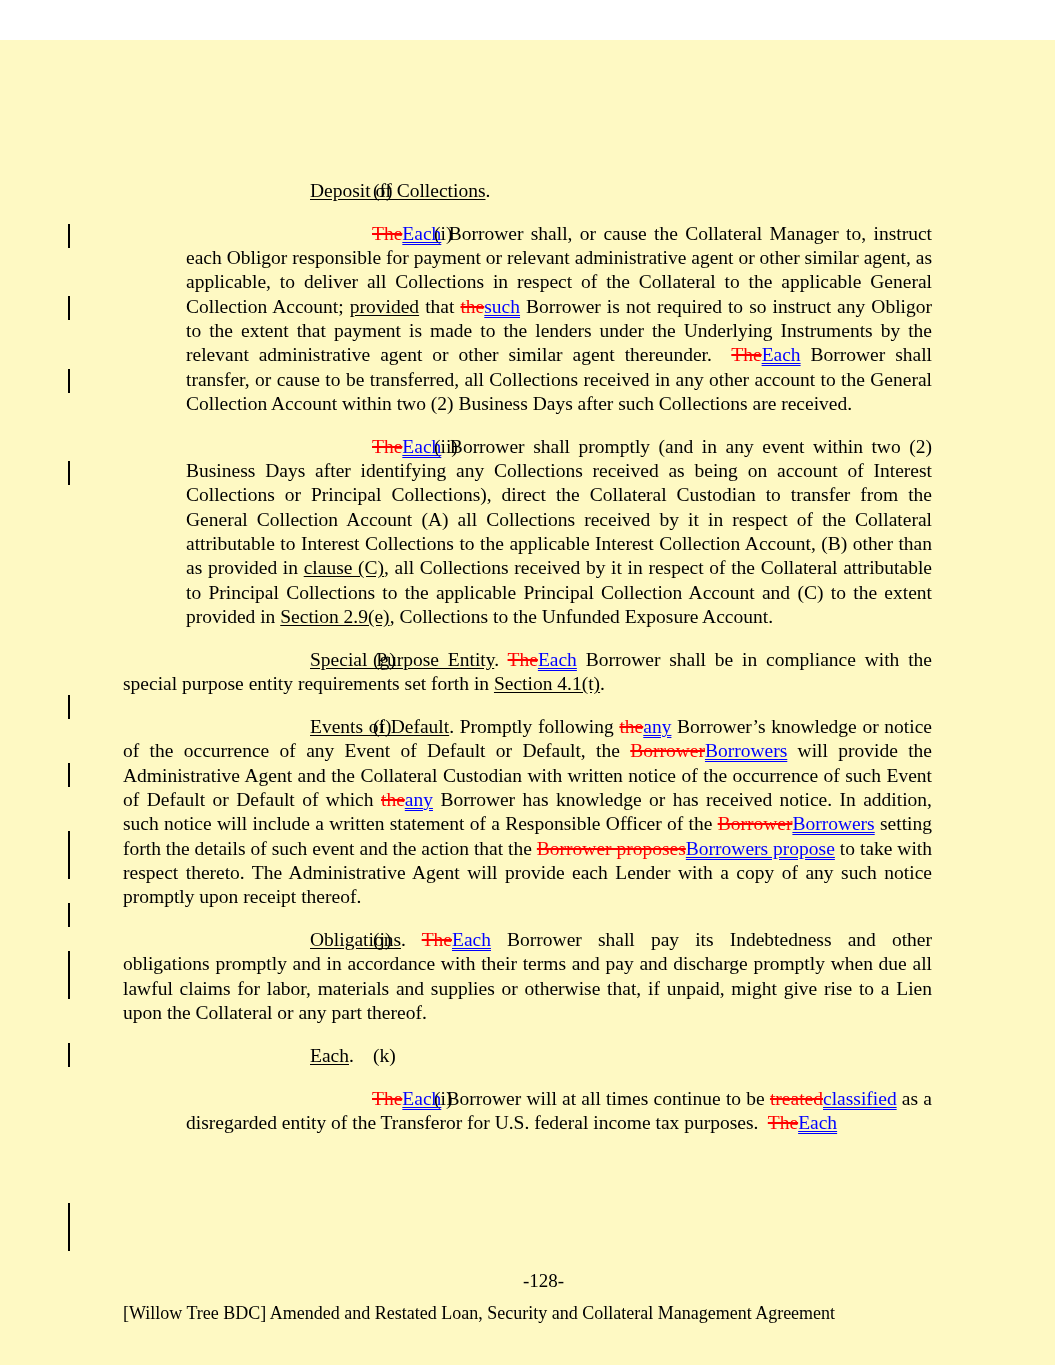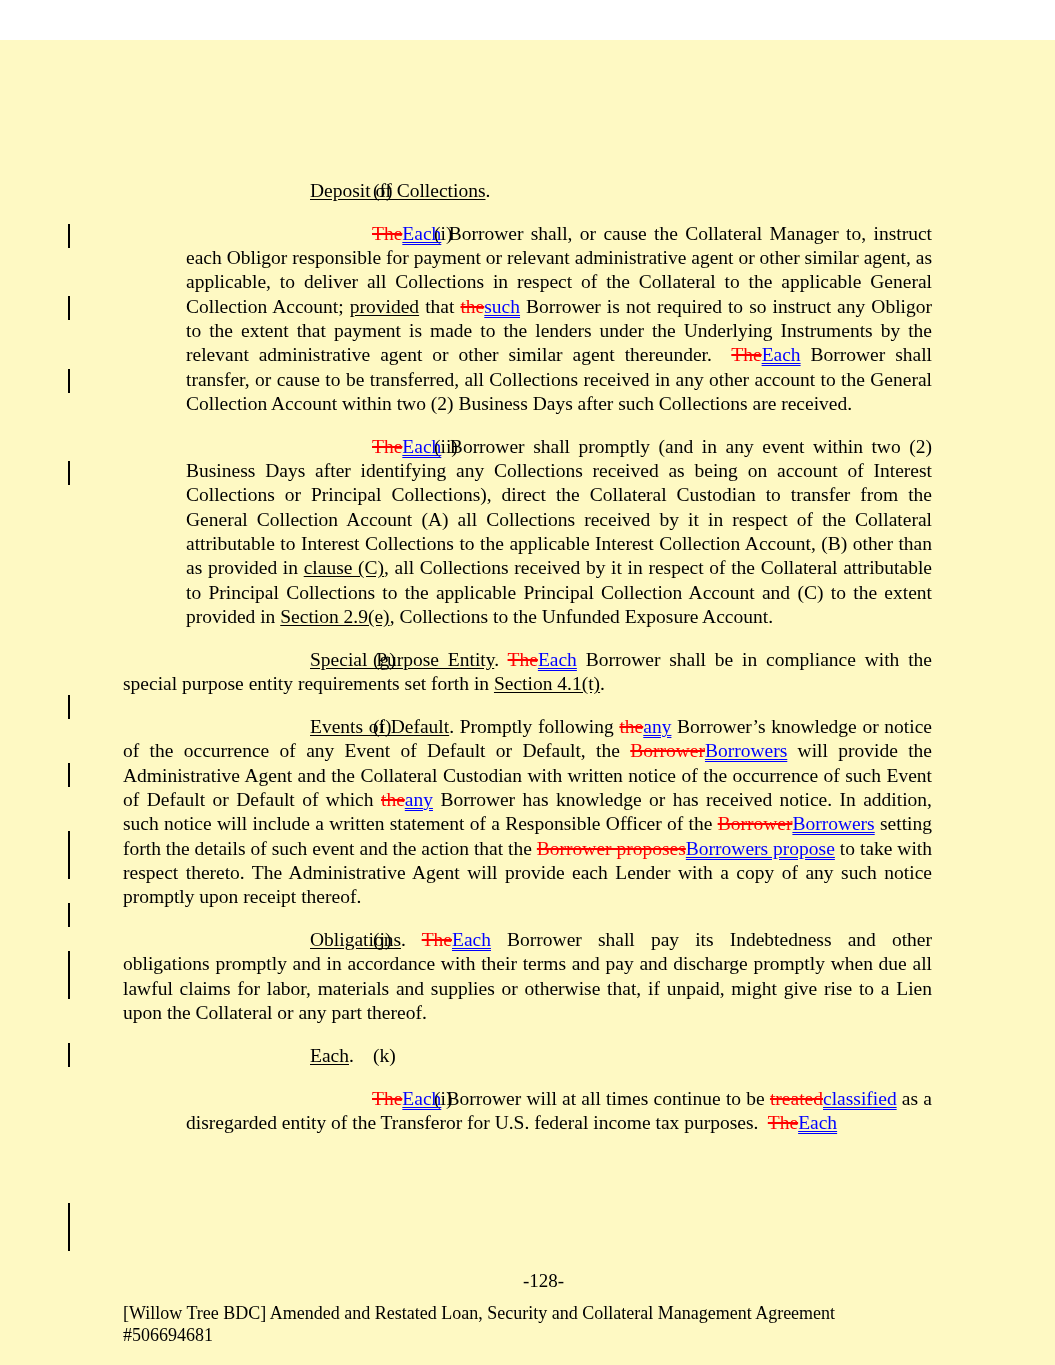--- a/index.html
+++ b/index.html
@@ -91,21 +91,20 @@
       <p class="para lvl2"><span class="label">(ii)</span><span class="run-d">The</span><span class="run-i">Each</span><span class="run-n"> Borrower shall promptly (and in any event within two (2) Business Days after identifying any Collections received as being on account of Interest Collections or Principal Collections), direct the Collateral Custodian to transfer from the General Collection Account (A) all Collections received by it in respect of the Collateral attributable to Interest Collections to the applicable Interest Collection Account, (B) other than as provided in </span><span class="run-u">clause (C)</span><span class="run-n">, all Collections received by it in respect of the Collateral attributable to Principal Collections to the applicable Principal Collection Account and (C) to the extent provided in </span><span class="run-u">Section 2.9(e)</span><span class="run-n">, Collections to the Unfunded Exposure Account.</span></p>
       <p class="para lvl1"><span class="label">(g)</span><span class="run-u">Special Purpose Entity</span><span class="run-n">. </span><span class="run-d">The</span><span class="run-i">Each</span><span class="run-n"> Borrower shall be in compliance with the special purpose entity requirements set forth in </span><span class="run-u">Section 4.1(t)</span><span class="run-n">.</span></p>
       <p class="para lvl1"><span class="label">(i)</span><span class="run-u">Events of Default</span><span class="run-n">. Promptly following </span><span class="run-d">the</span><span class="run-i">any</span><span class="run-n"> Borrower’s knowledge or notice of the occurrence of any Event of Default or Default, the </span><span class="run-d">Borrower</span><span class="run-i">Borrowers</span><span class="run-n"> will provide the Administrative Agent and the Collateral Custodian with written notice of the occurrence of such Event of Default or Default of which </span><span class="run-d">the</span><span class="run-i">any</span><span class="run-n"> Borrower has knowledge or has received notice. In addition, such notice will include a written statement of a Responsible Officer of the </span><span class="run-d">Borrower</span><span class="run-i">Borrowers</span><span class="run-n"> setting forth the details of such event and the action that the </span><span class="run-d">Borrower proposes</span><span class="run-i">Borrowers propose</span><span class="run-n"> to take with respect thereto. The Administrative Agent will provide each Lender with a copy of any such notice promptly upon receipt thereof.</span></p>
       <p class="para lvl1"><span class="label">(j)</span><span class="run-u">Obligations</span><span class="run-n">. </span><span class="run-d">The</span><span class="run-i">Each</span><span class="run-n"> Borrower shall pay its Indebtedness and other obligations promptly and in accordance with their terms and pay and discharge promptly when due all lawful claims for labor, materials and supplies or otherwise that, if unpaid, might give rise to a Lien upon the Collateral or any part thereof.</span></p>
       <p class="para lvl1"><span class="label">(k)</span><span class="run-u">Each</span><span class="run-n">.</span></p>
       <p class="para lvl2"><span class="label">(i)</span><span class="run-d">The</span><span class="run-i">Each</span><span class="run-n"> Borrower will at all times continue to be </span><span class="run-d">treated</span><span class="run-i">classified</span><span class="run-n"> as a disregarded entity of the Transferor for U.S. federal income tax purposes.&nbsp; </span><span class="run-d">The</span><span class="run-i">Each</span></p>
     </div>
   <div class="pagenum">-128-</div>
   <div class="footer">
     <div>[Willow Tree BDC] Amended and Restated Loan, Security and Collateral Management Agreement</div>
-    <div>#506694681</div>
   </div>
 <div class="bar" style="top: 184px; height: 24px;"></div>
     <div class="bar" style="top: 256px; height: 24px;"></div>
     <div class="bar" style="top: 329px; height: 24px;"></div>
     <div class="bar" style="top: 421px; height: 24px;"></div>
     <div class="bar" style="top: 655px; height: 24px;"></div>
     <div class="bar" style="top: 723px; height: 24px;"></div>
     <div class="bar" style="top: 791px; height: 48px;"></div>
     <div class="bar" style="top: 863px; height: 24px;"></div>
     <div class="bar" style="top: 911px; height: 48px;"></div>

